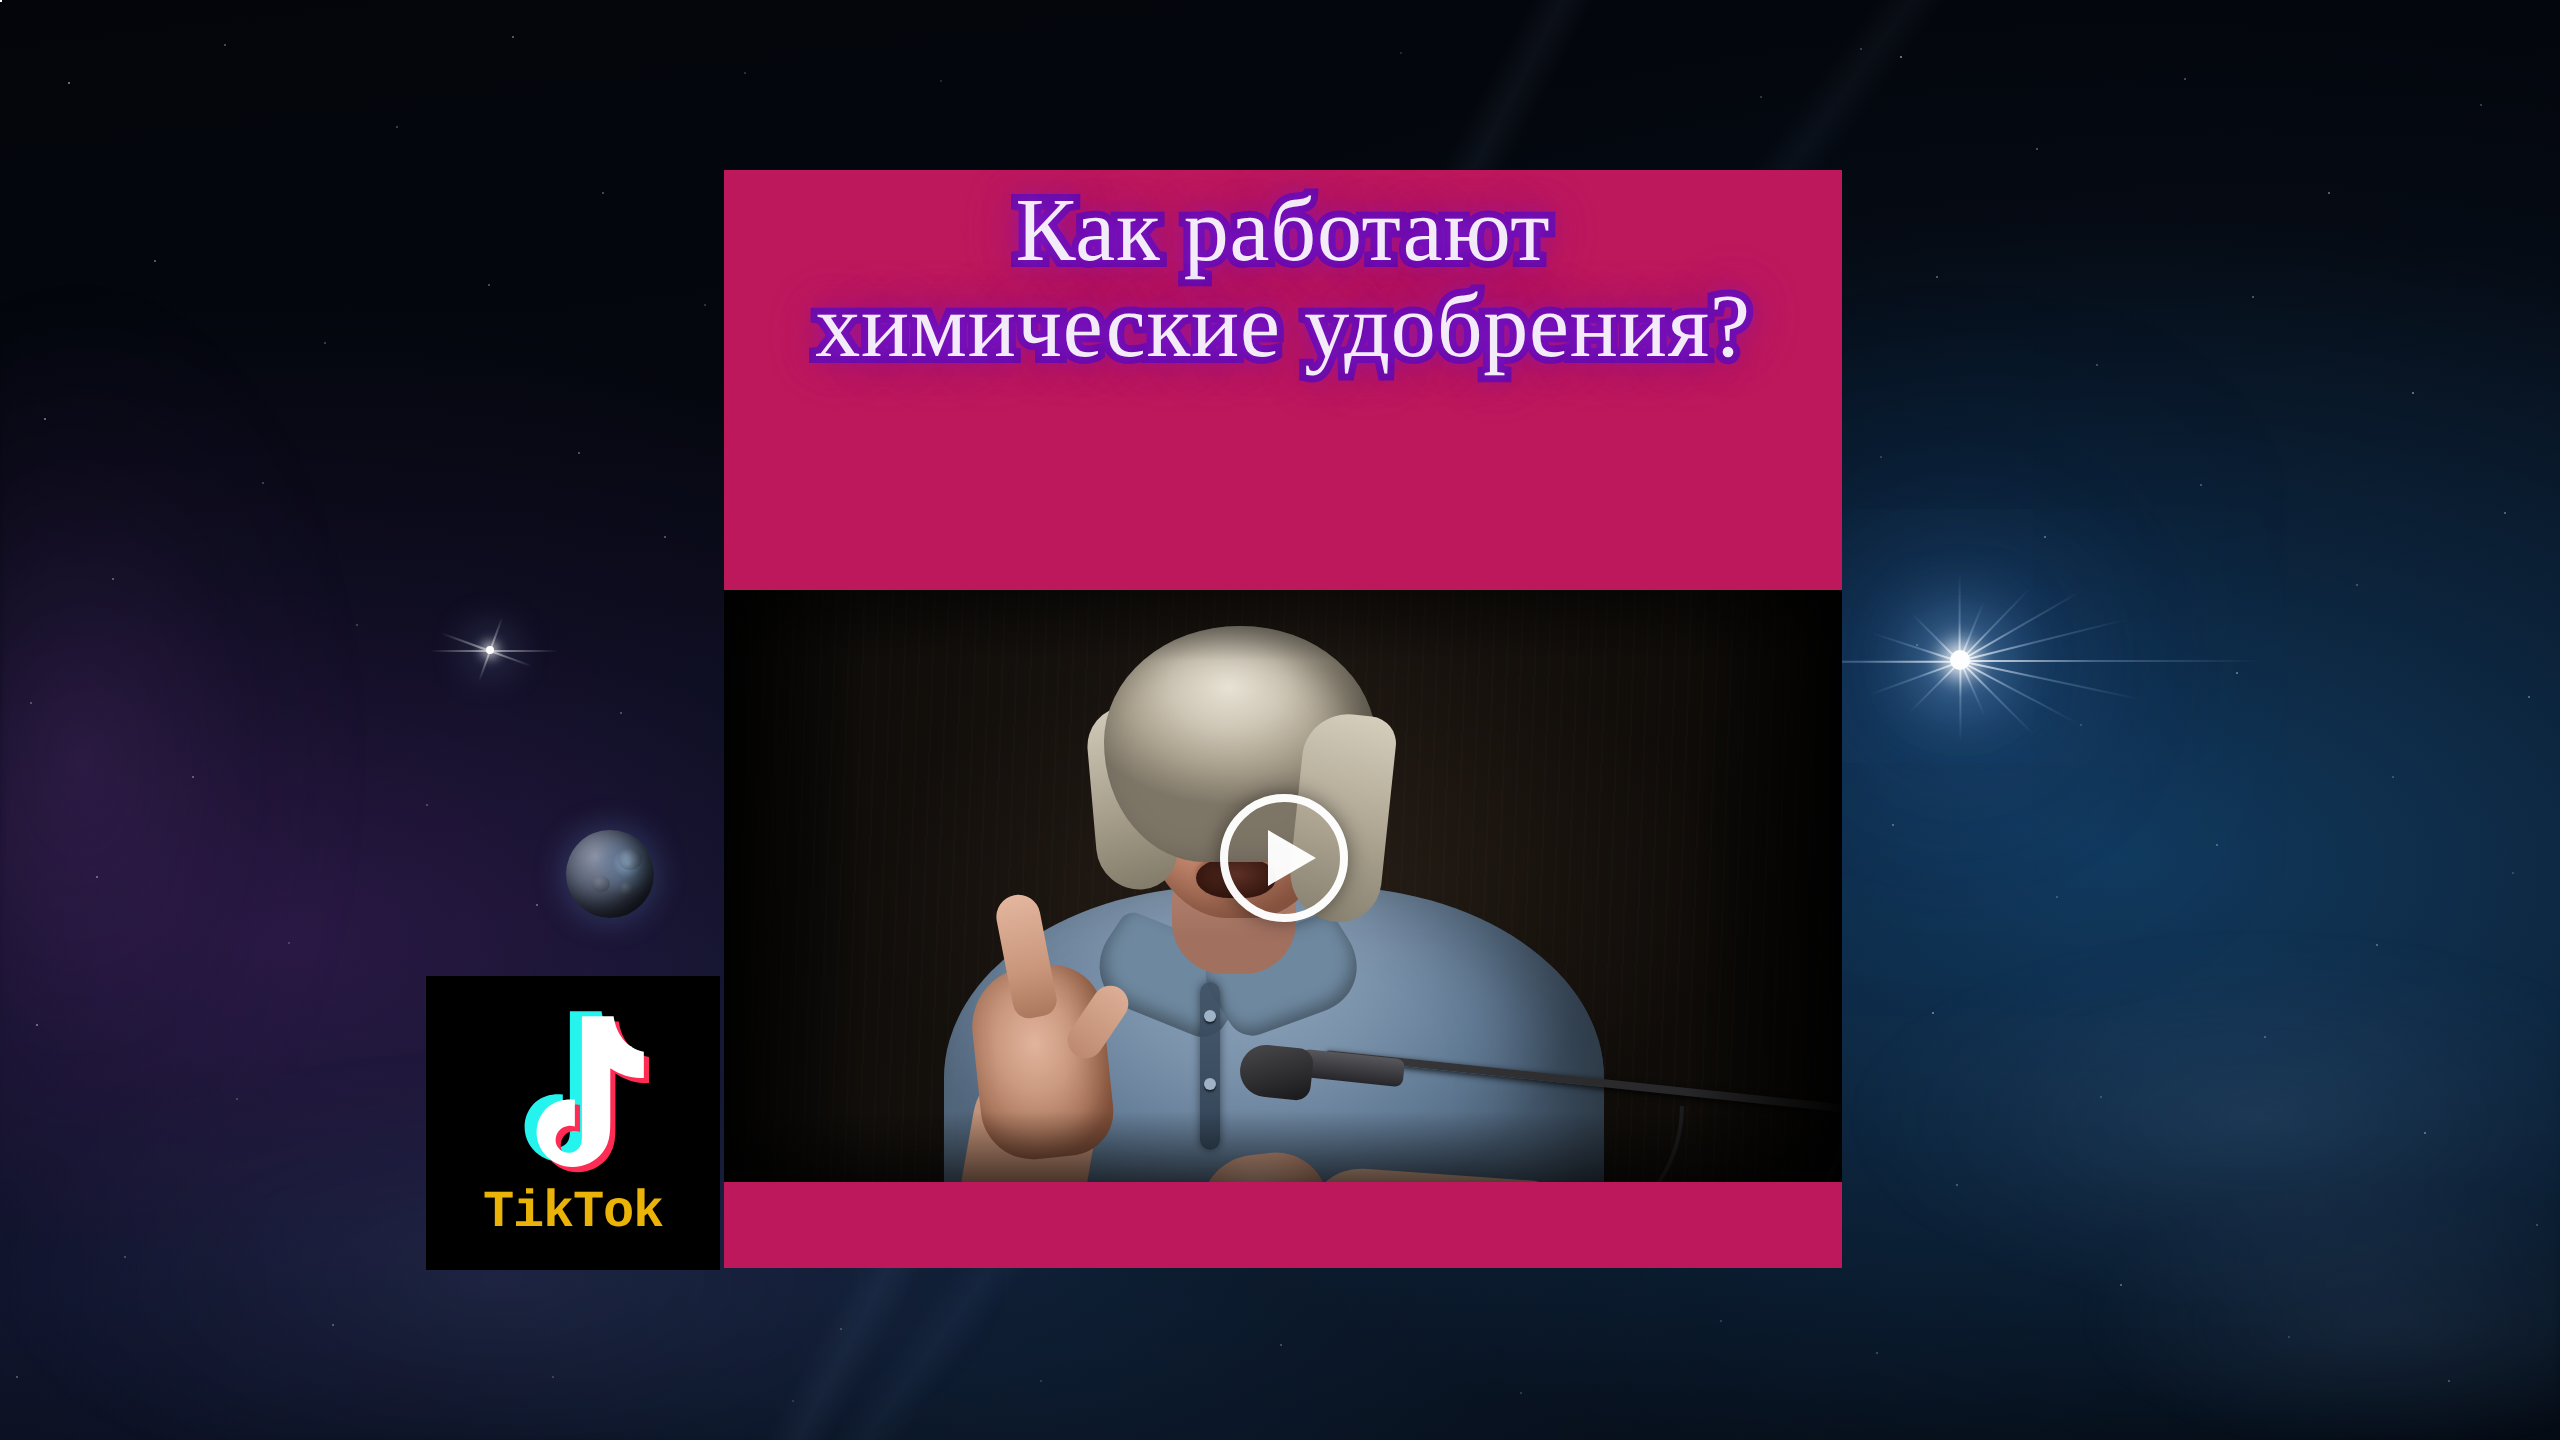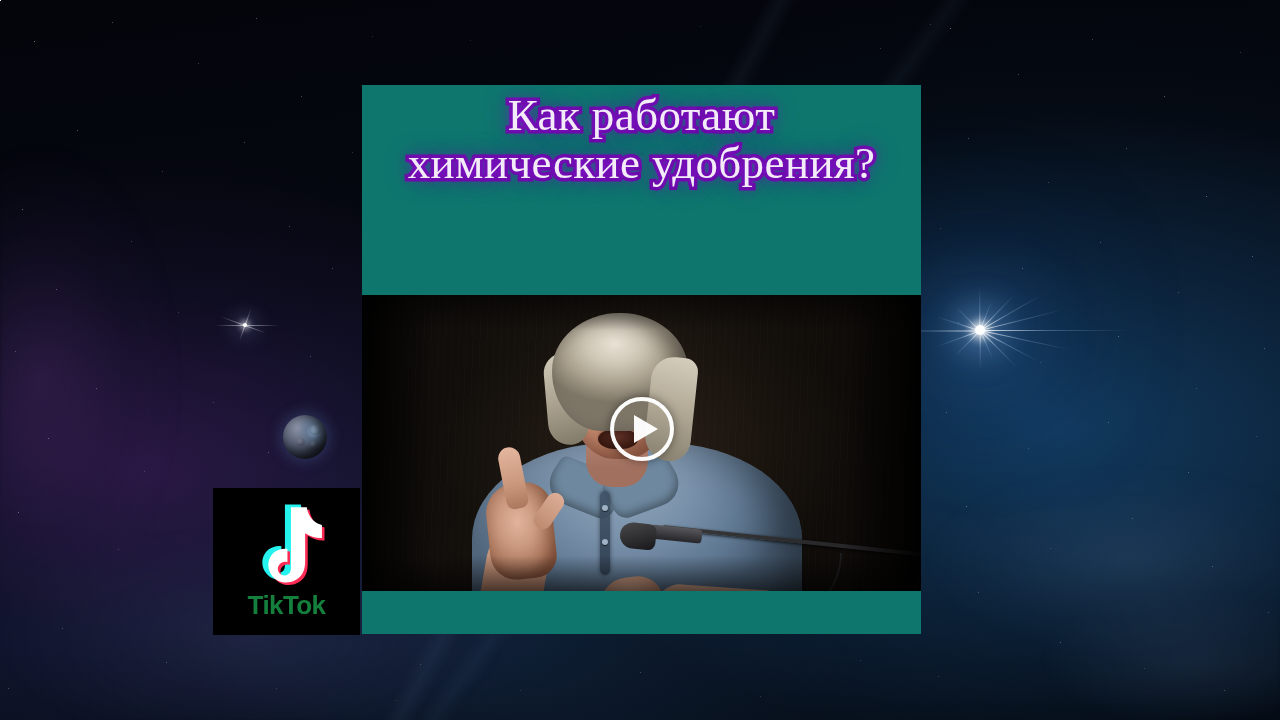--- a/index.html
+++ b/index.html
@@ -137,21 +137,21 @@
   #planet .crater {
     position: absolute; border-radius: 50%;
     background: radial-gradient(circle at 35% 35%, rgba(255,255,255,.10), rgba(0,0,0,.28));
   }
 
   
   #video-card {
     position: absolute;
     left: 362px; top: 85px;
     width: 559px; height: 549px;
-    background: #0f766e;
+    background: #be185d;
     overflow: hidden;
   }
 
   
   #title-band {
     position: absolute; left: 0; top: 0; width: 100%; height: 122px;
     display: flex; flex-direction: column; align-items: center; justify-content: flex-start;
     padding-top: 8px;
     z-index: 6;
   }
@@ -417,22 +417,22 @@
   #tiktok-card {
     position: absolute; left: 213px; top: 488px;
     width: 147px; height: 147px;
     background: #000;
     display: flex; flex-direction: column;
     align-items: center; justify-content: center;
   }
   #tiktok-note { position: relative; width: 86px; height: 86px; }
   #tiktok-wordmark {
     margin-top: 2px;
-    color: #15803d;
-    font-family: Liberation Sans, sans-serif;
+    color: #eab308;
+    font-family: Liberation Mono, monospace;
     font-weight: 700;
     font-size: 26px;
     letter-spacing: -0.6px;
   }
 </style>
 </head>
 <body>
 
 <div id="stage">
 

